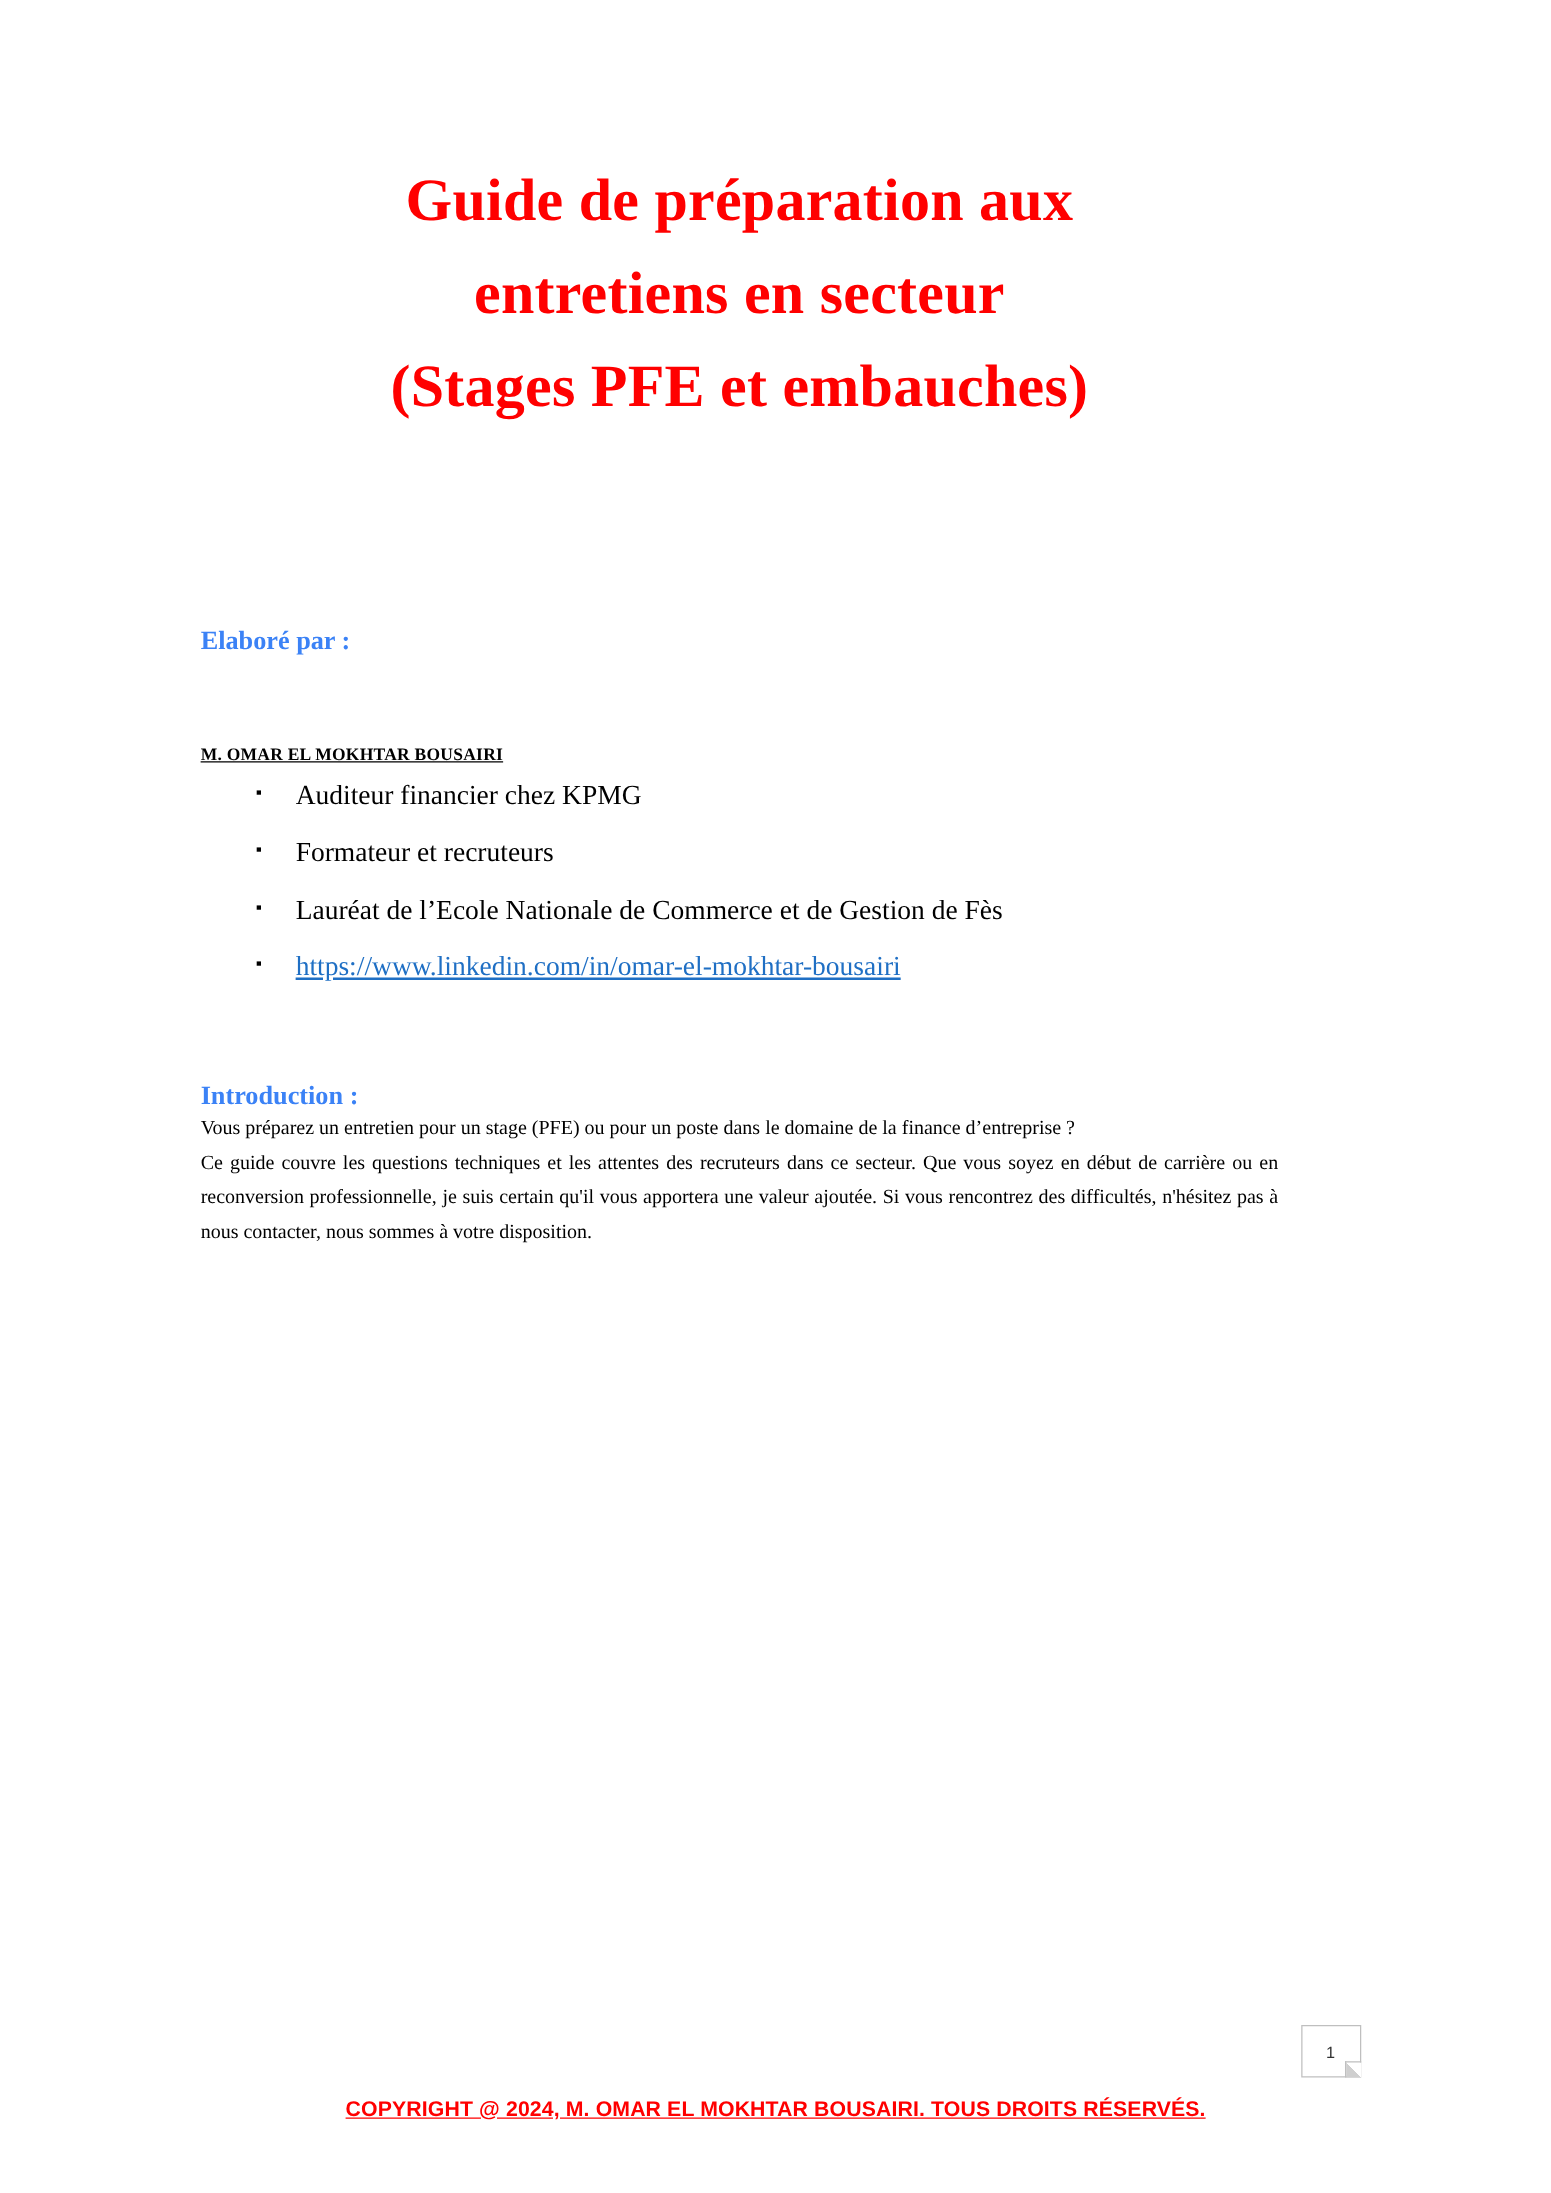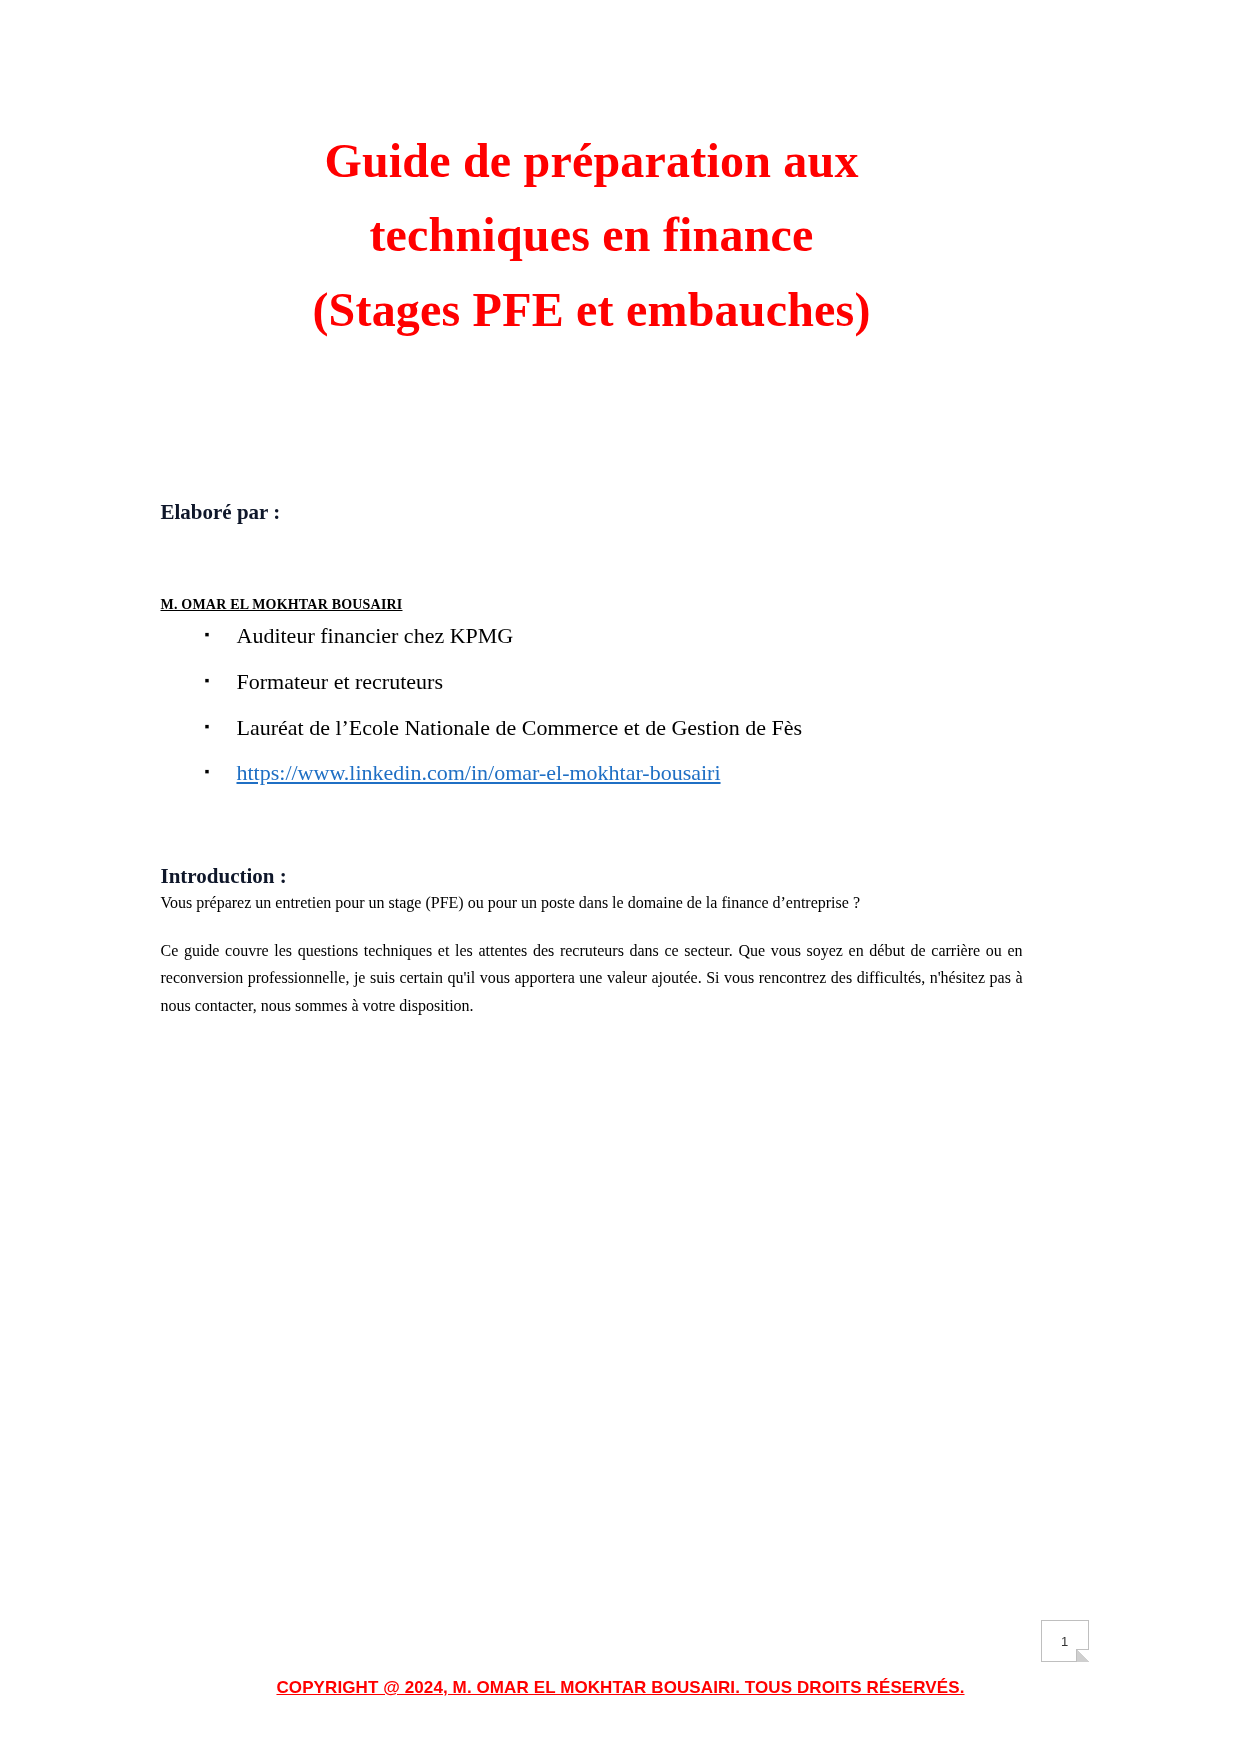--- a/index.html
+++ b/index.html
@@ -40,21 +40,21 @@
   .doc-title .line2,
   .doc-title .line3 {
     display: block;
   }
   .doc-title .line1 { }
   .doc-title .line2 { }
   .doc-title .line3 { }
 
   
   .red-heading {
-    color: #0f172a;
+    color: #3b82f6;
     font-weight: bold;
     font-size: 21px;
     margin: 0;
   }
   .author-name {
     font-weight: bold;
     font-size: 14px;
     text-decoration: underline;
     margin: 0;
     letter-spacing: 0.2px;
@@ -96,21 +96,20 @@
 
   
   p.body {
     font-size: 16px;
     line-height: 1.72;
     margin: 0;
     color: #000000;
   }
   p.body.justify {
     text-align: justify;
-    margin-top: 20px;
   }
 
   
   .footer {
     position: absolute;
     left: 0;
     right: 0;
     bottom: 56px;
     text-align: center;
   }
@@ -151,21 +150,21 @@
 </style>
 </head>
 <body>
 
 <div class="page">
 
   <div class="content">
 
     <h1 class="doc-title">
       <span class="line1">Guide de préparation aux</span>
-      <span class="line2">techniques en finance</span>
+      <span class="line2">entretiens en secteur</span>
       <span class="line3">(Stages PFE et embauches)</span>
     </h1>
 
     <p class="red-heading sp-elabore">Elaboré par :</p>
 
     <p class="author-name sp-author">M. OMAR EL MOKHTAR BOUSAIRI</p>
 
     <ul class="bullets sp-list">
       <li>
         <span class="marker">▪</span>

